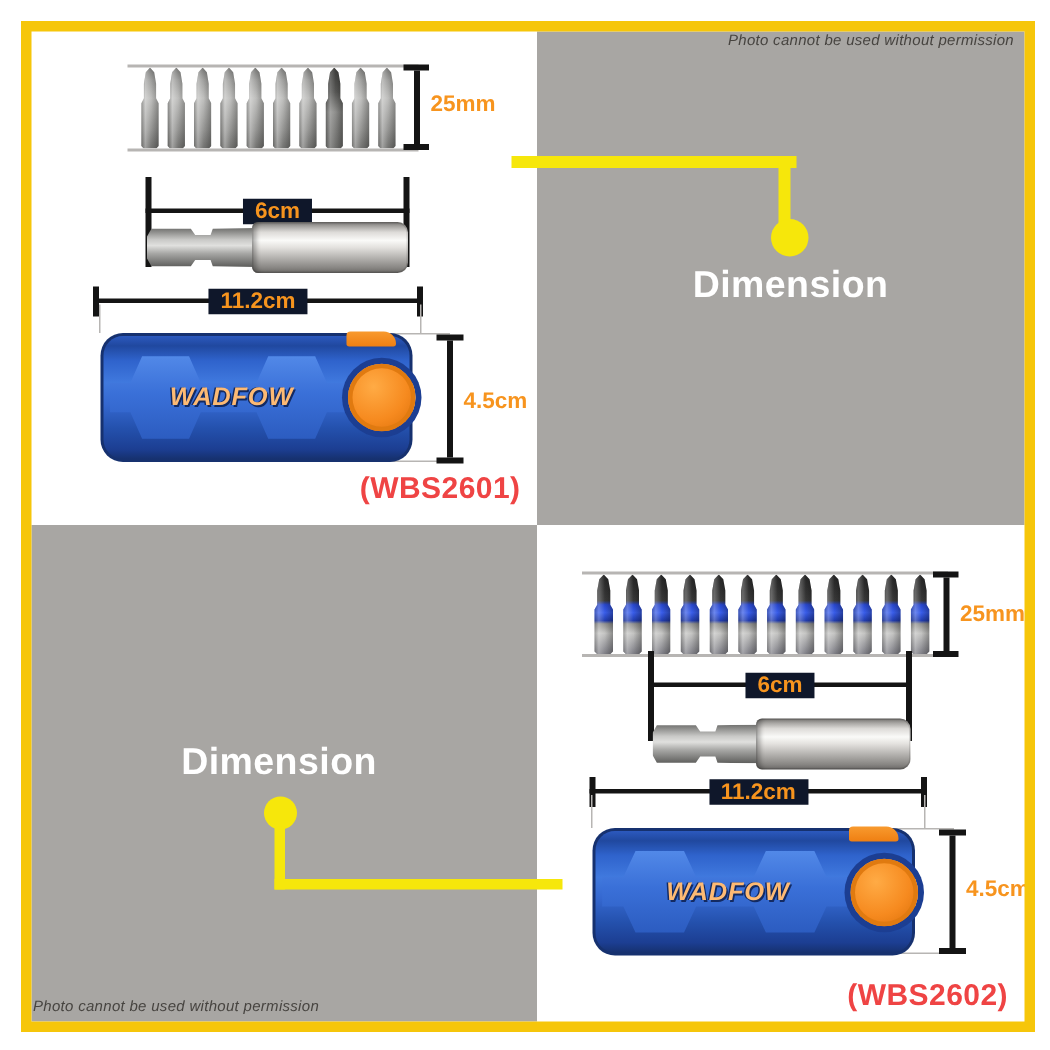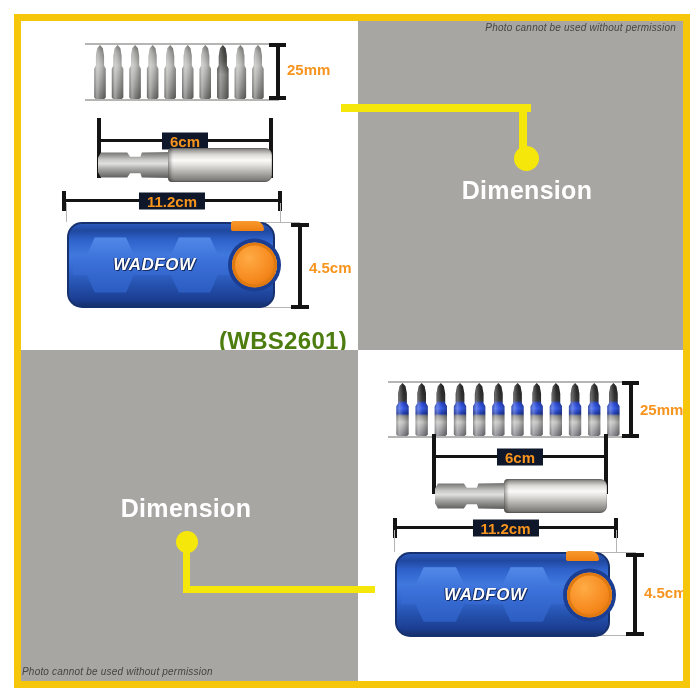--- a/index.html
+++ b/index.html
@@ -74,24 +74,24 @@
       background:linear-gradient(180deg,#2c59be 0%,#20489f 8%,#2f63cc 20%,#4079de 38%,#3568d0 55%,#2451ad 75%,#1c3e92 92%,#16316f 100%);}
   .case .band{position:absolute;left:3%;right:3%;top:18%;bottom:18%;
       background:linear-gradient(180deg,#5289e8 0%,#3a70d8 45%,#2c5cc0 100%);
       clip-path:polygon(0% 32%,7% 32%,11% 0%,27% 0%,31% 32%,50% 32%,54% 0%,70% 0%,74% 32%,100% 32%,100% 68%,74% 68%,70% 100%,54% 100%,50% 68%,31% 68%,27% 100%,11% 100%,7% 68%,0% 68%);}
   .case .knob{position:absolute;right:-2px;top:50%;transform:translateY(-50%);width:45px;height:45px;border-radius:50%;
       background:radial-gradient(circle at 38% 34%,#ffab45 0%,#f68a1f 55%,#e2760e 85%,#cf6a08 100%);
       box-shadow:0 0 0 4px #1c3e92,inset 0 0 0 3px #e07a10;}
   .case .tab{position:absolute;right:11px;top:-1px;width:33px;height:10px;border-radius:3px 9px 2px 2px;
       background:linear-gradient(180deg,#f89a2e,#ef7f12);}
   .case .logo{position:absolute;left:18%;width:48%;top:50%;transform:translateY(-50%);text-align:center;
-      font-weight:bold;font-style:italic;font-size:17px;letter-spacing:.5px;color:#ffffff;
+      font-weight:bold;font-style:italic;font-size:17px;letter-spacing:.5px;color:#fdba74;
       text-shadow:1px 1px 0 #132a62,-1px 0 0 #132a62;}
 
-  .model-label{position:absolute;font-size:24px;font-weight:bold;color:#4d7c0f;letter-spacing:.3px;margin-top:12px;}
+  .model-label{position:absolute;font-size:20px;font-weight:bold;color:#ef4444;letter-spacing:.3px;}
 </style>
 </head>
 <body>
 
 <div class="canvas">
 
   <div class="quad" id="q-tl">
 
     <div class="hline-thin" style="left:64px;top:22px;width:194px;"></div>
     <div class="hline-thin" style="left:64px;top:78px;width:194px;"></div>
@@ -194,20 +194,21 @@
     <div class="case" style="left:37px;top:202px;width:215px;height:85px;">
       <div class="shell"></div>
       <div class="band"></div>
       <div class="tab"></div>
       <div class="knob"></div>
       <div class="logo">WADFOW</div>
     </div>
     <div class="ibeam" style="left:268px;top:203px;width:18px;height:83px;"></div>
     <span class="dim-label" style="left:286px;top:234px;">4.5cm</span>
 
+    <div class="model-label" style="right:11px;top:303px;">(WBS2602)</div>
   </div>
 
   <div class="watermark" id="wm-tr">Photo cannot be used without permission</div>
   <div class="watermark" id="wm-bl">Photo cannot be used without permission</div>
 
   <div class="yline" style="left:341px;top:104px;width:190px;height:8px;"></div>
   <div class="yline" style="left:519px;top:104px;width:8px;height:46px;"></div>
   <div class="ycircle" style="left:514px;top:146px;width:25px;height:25px;"></div>
   <div class="callout-title" style="left:397px;top:176px;width:260px;">Dimension</div>
 

